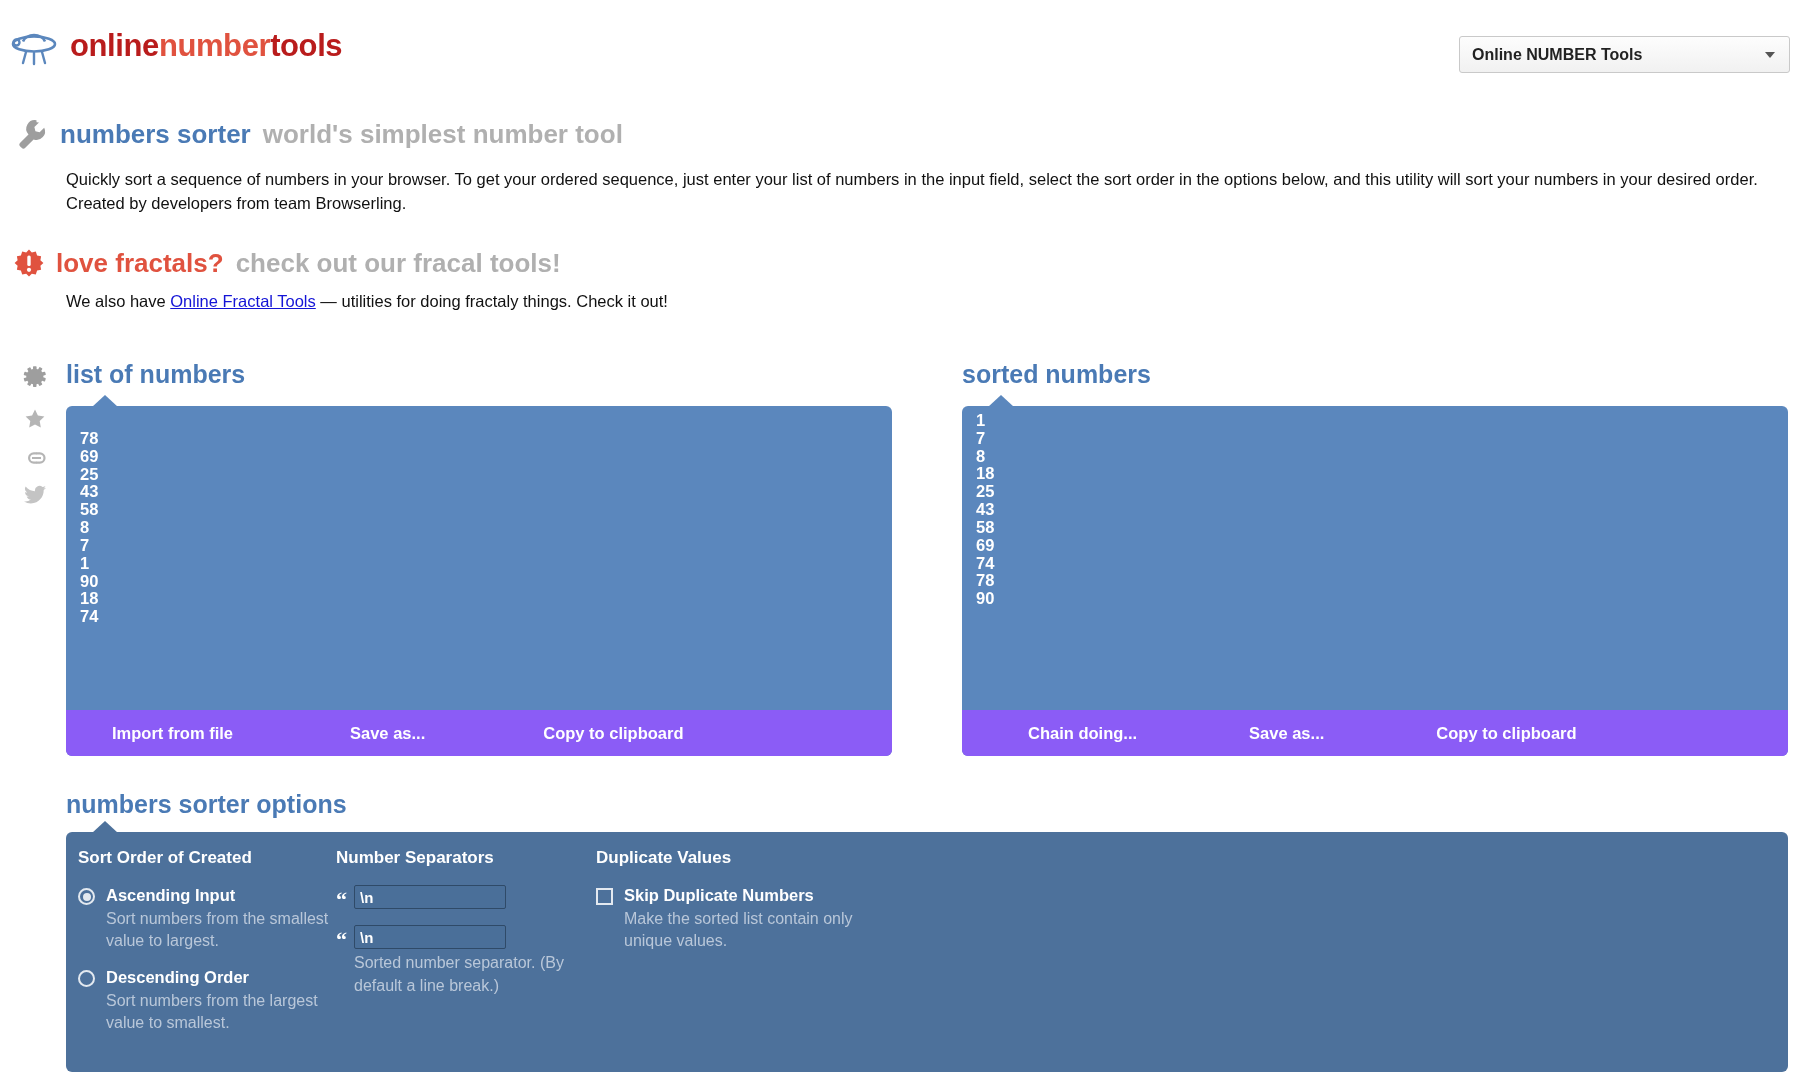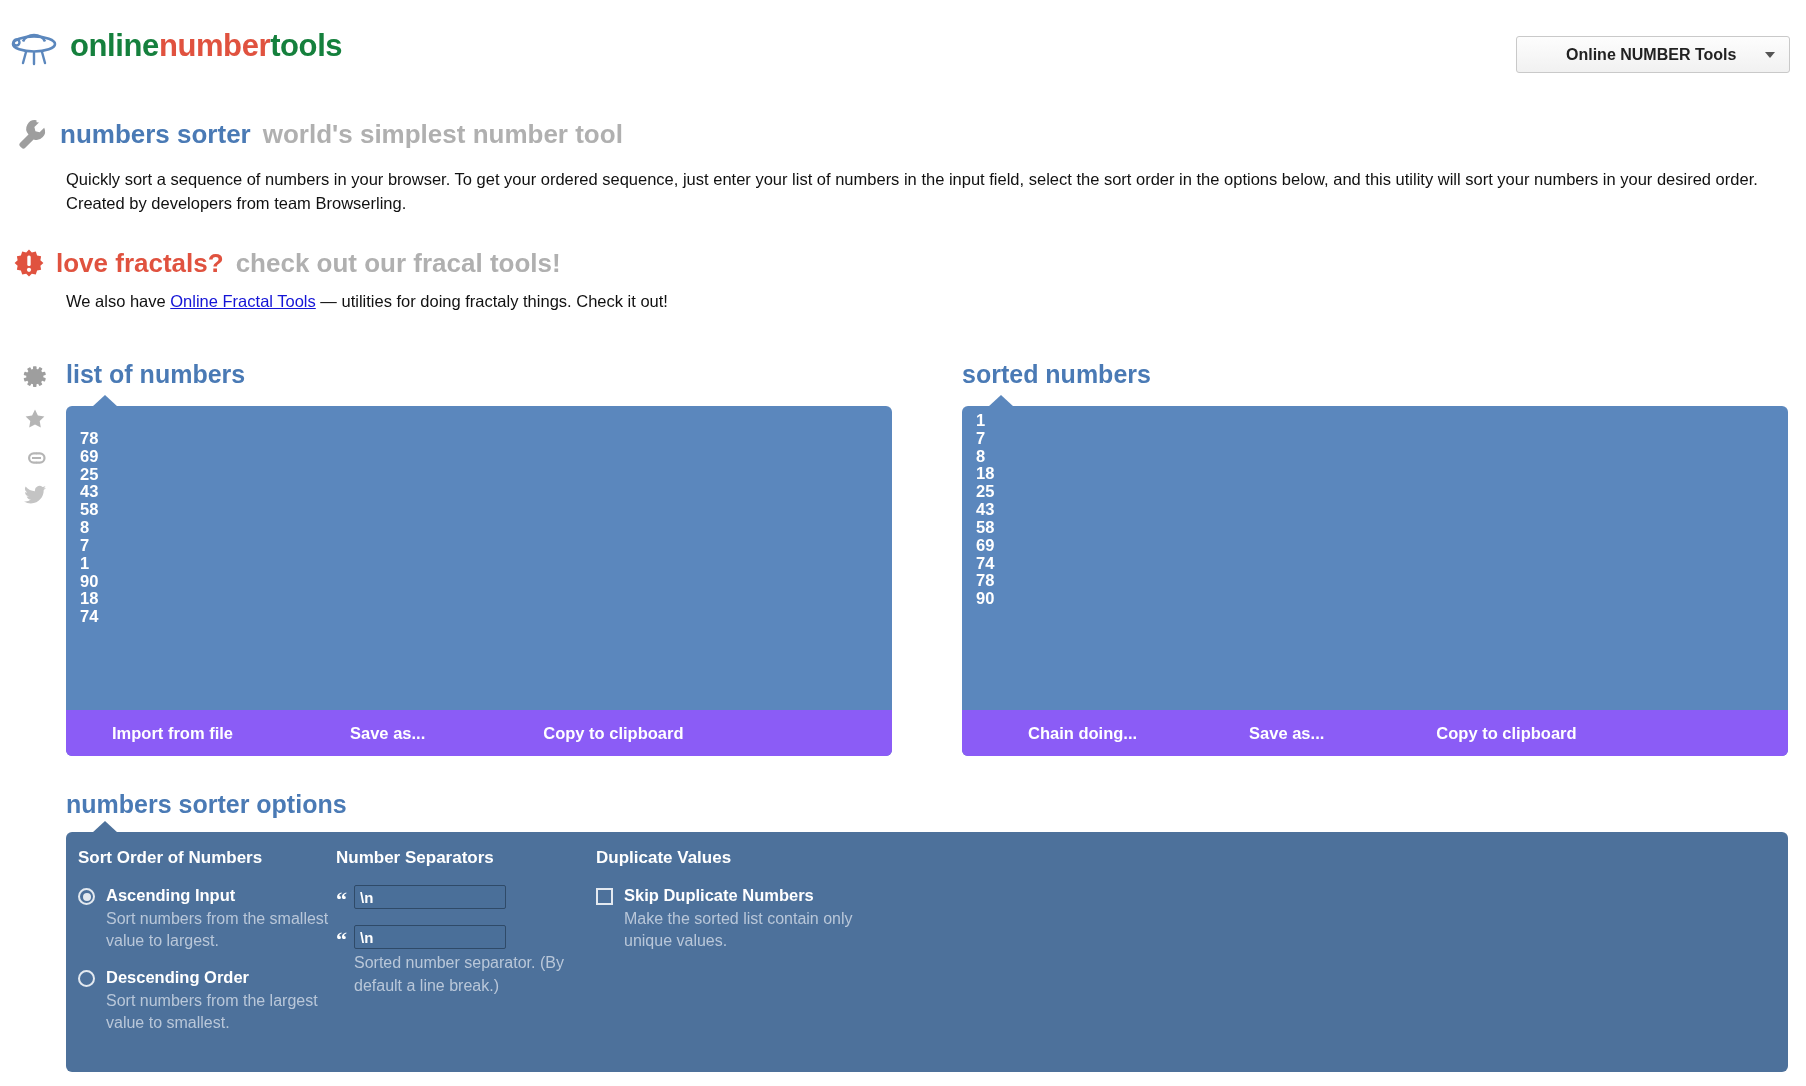--- a/index.html
+++ b/index.html
@@ -18,29 +18,29 @@
   }
   .logo-wrap {
     position: absolute; left: 8px; top: 20px;
     display: flex; align-items: center; gap: 10px;
   }
   .ufo-icon { width: 52px; height: 52px; display: block; }
   .logo-text {
     font-size: 31px; font-weight: bold; letter-spacing: -0.4px;
     white-space: nowrap;
   }
-  .logo-blue { color: #15803d; }
+  .logo-blue { color: #b91c1c; }
   .logo-red  { color: #e0523f; }
 
   .tool-select {
     position: absolute; right: 16px; top: 36px;
-    width: 274px; height: 37px;
+    width: 331px; height: 37px;
     background: linear-gradient(#fdfdfd, #f1f1f1);
     border: 1px solid #c9c9c9; border-radius: 3px;
-    display: flex; align-items: center; padding-left: 37px;
+    display: flex; align-items: center;
   }
   .tool-select-label {
     font-size: 16px; font-weight: bold; color: #222;
     padding-left: 12px; flex: 1; white-space: nowrap;
   }
   .tool-select-caret {
     width: 0; height: 0; margin-right: 14px;
     border-left: 5px solid transparent;
     border-right: 5px solid transparent;
     border-top: 6px solid #555;
@@ -305,21 +305,21 @@
       <span class="tb-btn">Copy to clipboard</span>
     </div>
   </div>
 
   <div class="section-heading" id="heading-options">numbers sorter options</div>
   <div id="panel-options">
     <div class="notch"></div>
     <div class="opt-cols">
 
       <div class="opt-col sort">
-        <div class="opt-col-title">Sort Order of Numbers</div>
+        <div class="opt-col-title">Sort Order of Created</div>
 
         <div class="opt-item">
           <span class="radio checked"></span>
           <div class="opt-item-body">
             <div class="opt-label">Ascending Input</div>
             <div class="opt-desc">Sort numbers from the smallest value to largest.</div>
           </div>
         </div>
 
         <div class="opt-item">

